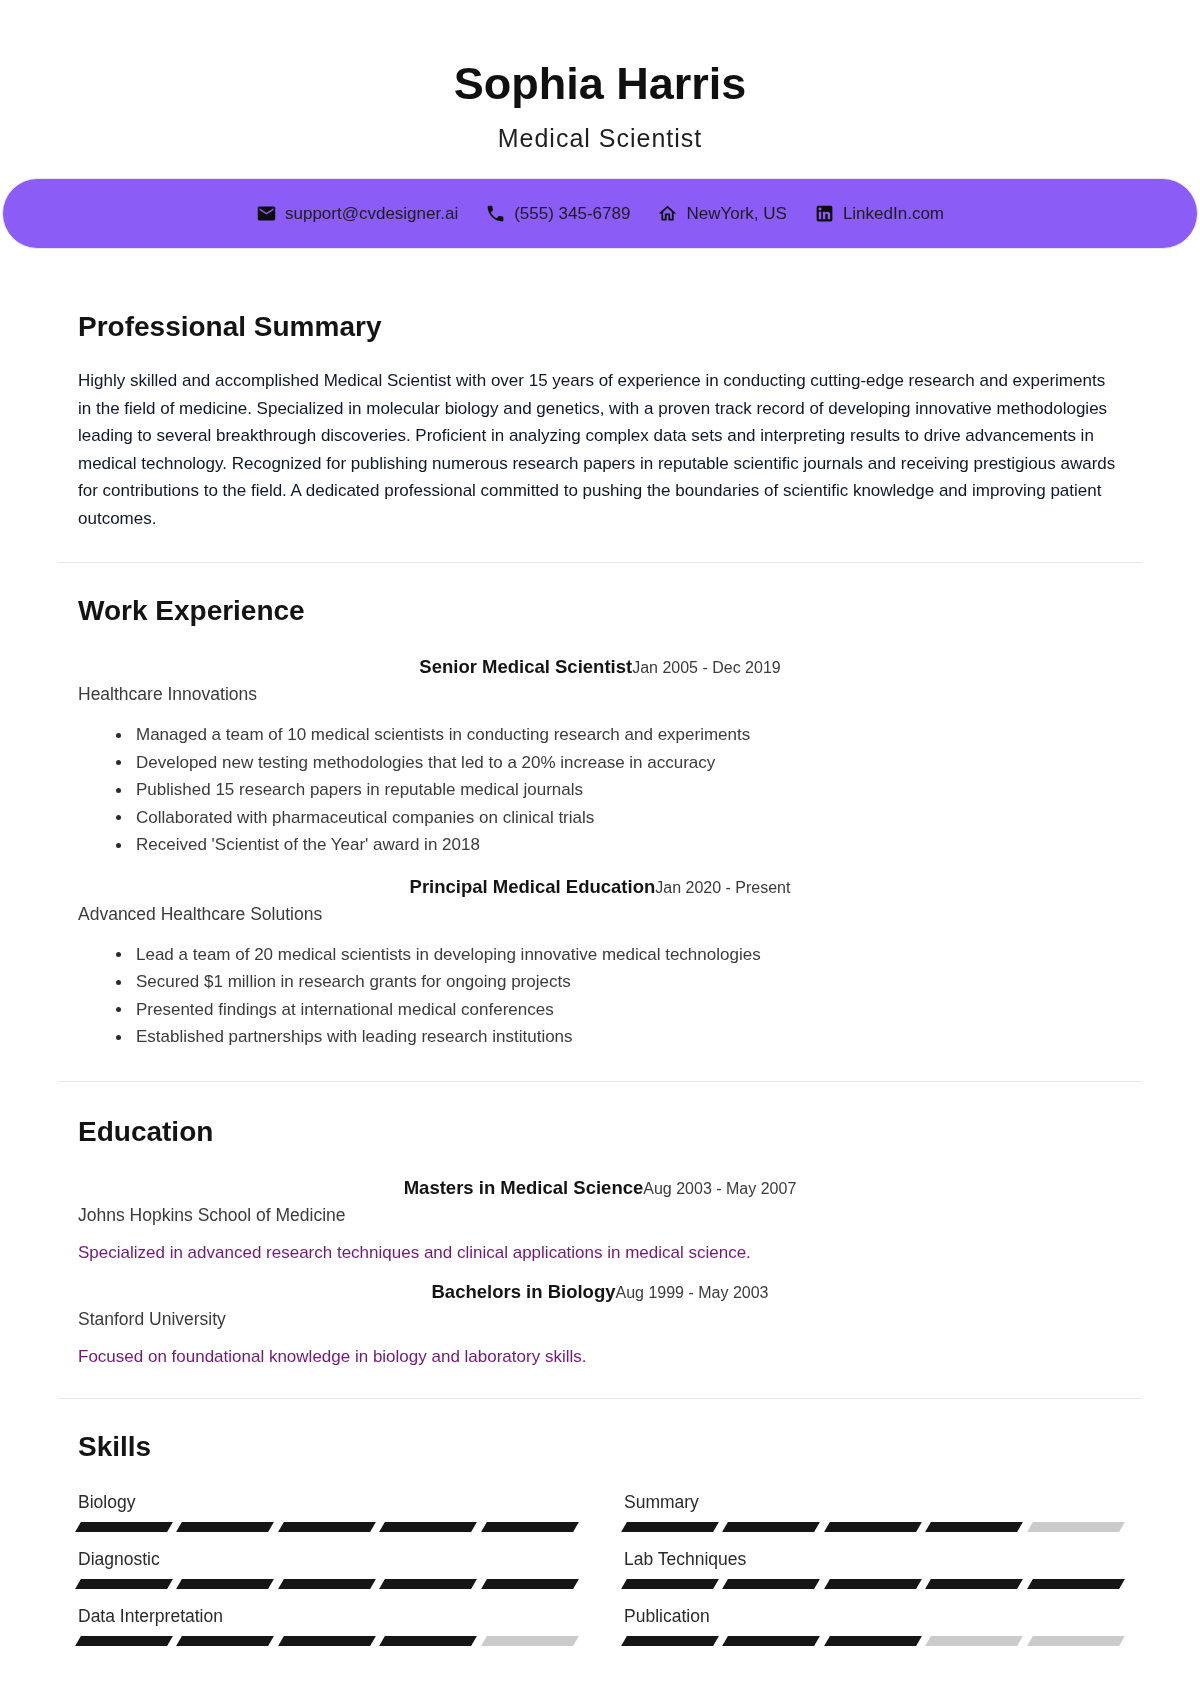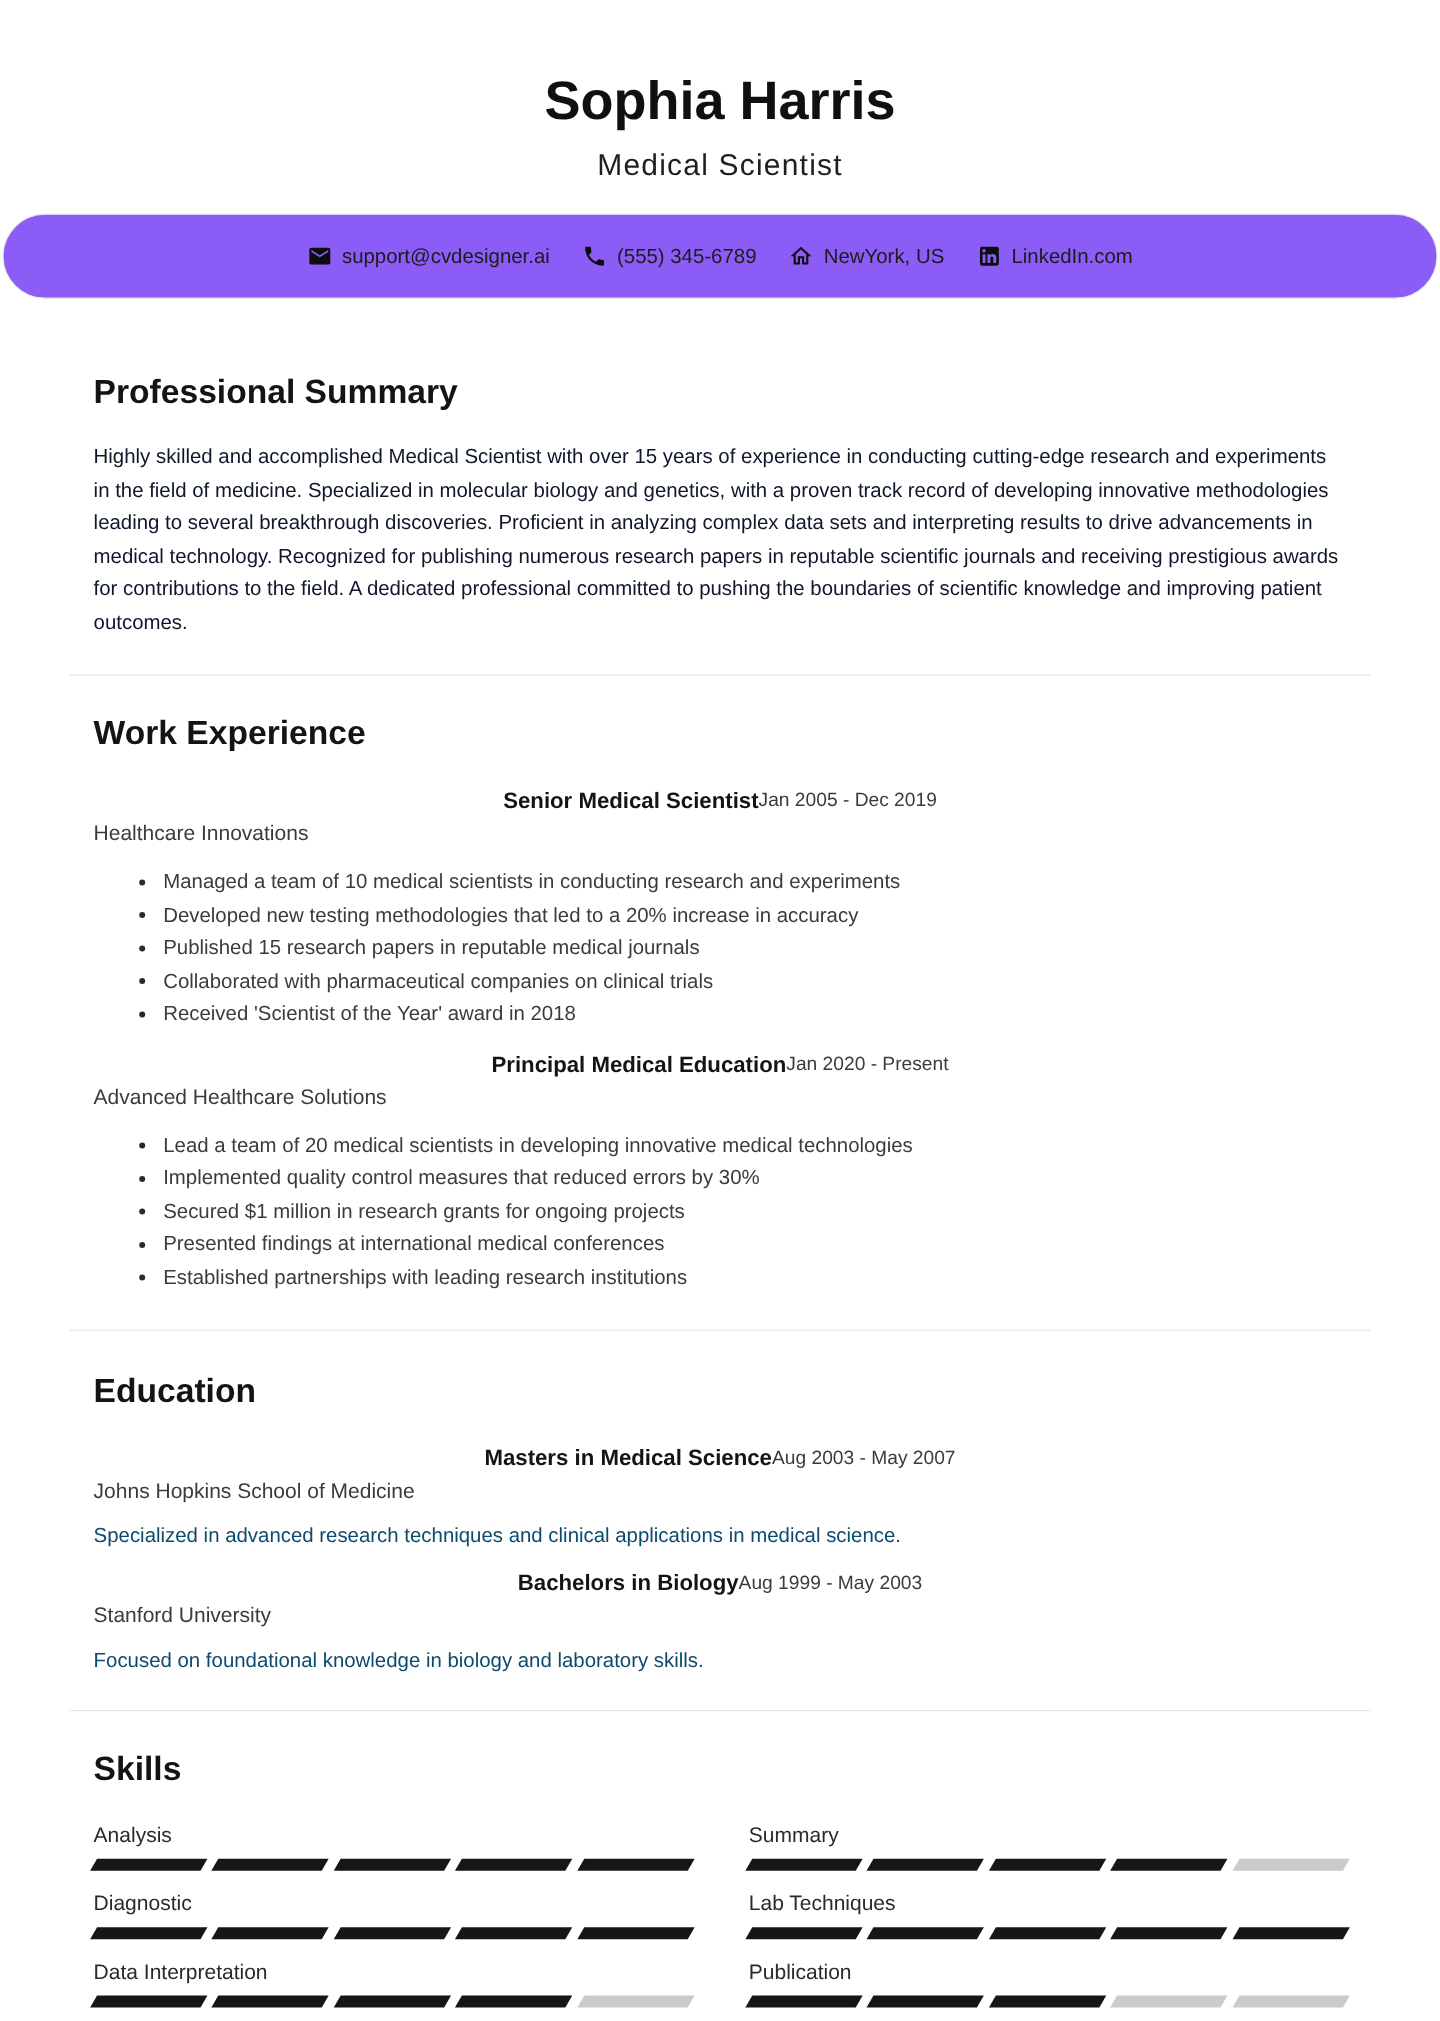--- a/index.html
+++ b/index.html
@@ -42,21 +42,21 @@
   ul.bullets { margin-top:15px; list-style:none; }
   ul.bullets li {
     position:relative; padding-left:58px;
     font-size:17px; line-height:27.5px; color:#3b3b3b;
   }
   ul.bullets li::before {
     content:""; position:absolute; left:38px; top:11.5px;
     width:5px; height:5px; border-radius:50%; background:#2b2b2b;
   }
   .edu-heading { margin-top:32px; }
-  .entry-desc { margin-top:14px; font-size:17px; line-height:23px; color:#0c4a6e; }
+  .entry-desc { margin-top:14px; font-size:17px; line-height:23px; color:#701a75; }
 
   .skills-heading { margin-top:30px; }
   .skills-grid { margin-top:10px; display:flex; gap:48px; }
   .skills-col { flex:1 1 0; }
   .skill { margin-top:16px; }
   .skill-label { font-size:17.5px; line-height:22px; color:#2a2a2a; }
   .skill-bar { margin-top:9px; display:flex; gap:9px; height:10px; }
   .skill-bar .seg { flex:1 1 0; height:10px; transform:skewX(-30deg); }
 </style>
 </head>
@@ -119,21 +119,20 @@
     </div>
 
     <div class="entry">
       <div class="entry-head">
         <div class="entry-title">Principal Medical Education</div>
         <div class="entry-dates">Jan 2020 - Present</div>
       </div>
       <div class="entry-sub">Advanced Healthcare Solutions</div>
       <ul class="bullets">
         <li>Lead a team of 20 medical scientists in developing innovative medical technologies</li>
-        <li>Implemented quality control measures that reduced errors by 30%</li>
         <li>Secured $1 million in research grants for ongoing projects</li>
         <li>Presented findings at international medical conferences</li>
         <li>Established partnerships with leading research institutions</li>
       </ul>
     </div>
 
     <hr class="divider">
 
     <h2 class="section-heading edu-heading">Education</h2>
 
@@ -155,21 +154,21 @@
       <div class="entry-desc">Focused on foundational knowledge in biology and laboratory skills.</div>
     </div>
 
     <hr class="divider">
 
     <h2 class="section-heading skills-heading">Skills</h2>
 
     <div class="skills-grid">
       <div class="skills-col">
           <div class="skill">
-            <div class="skill-label">Analysis</div>
+            <div class="skill-label">Biology</div>
             <div class="skill-bar">
               <span class="seg" style="background: rgb(22, 22, 22);"></span>
               <span class="seg" style="background: rgb(22, 22, 22);"></span>
               <span class="seg" style="background: rgb(22, 22, 22);"></span>
               <span class="seg" style="background: rgb(22, 22, 22);"></span>
               <span class="seg" style="background: rgb(22, 22, 22);"></span>
             </div>
           </div>
           <div class="skill">
             <div class="skill-label">Diagnostic</div>

